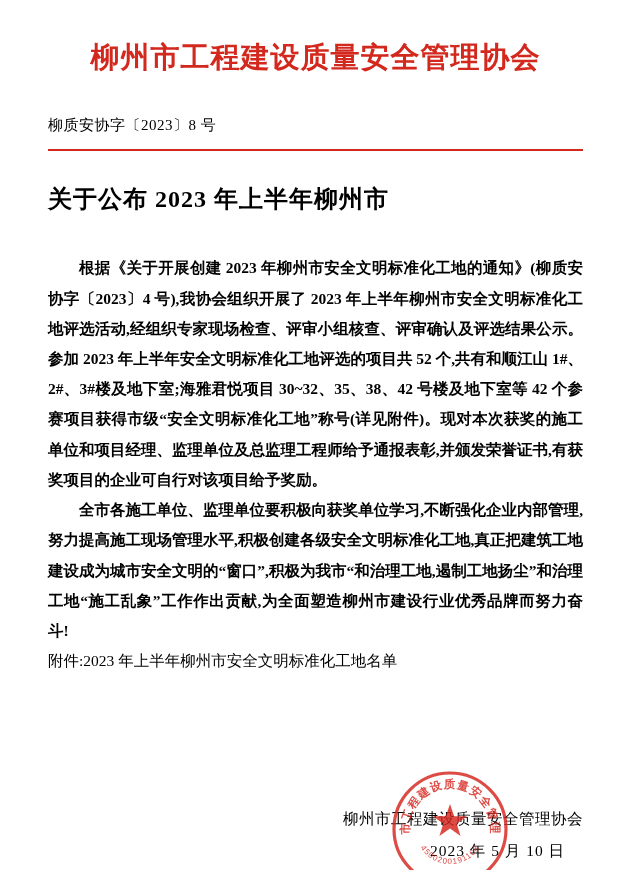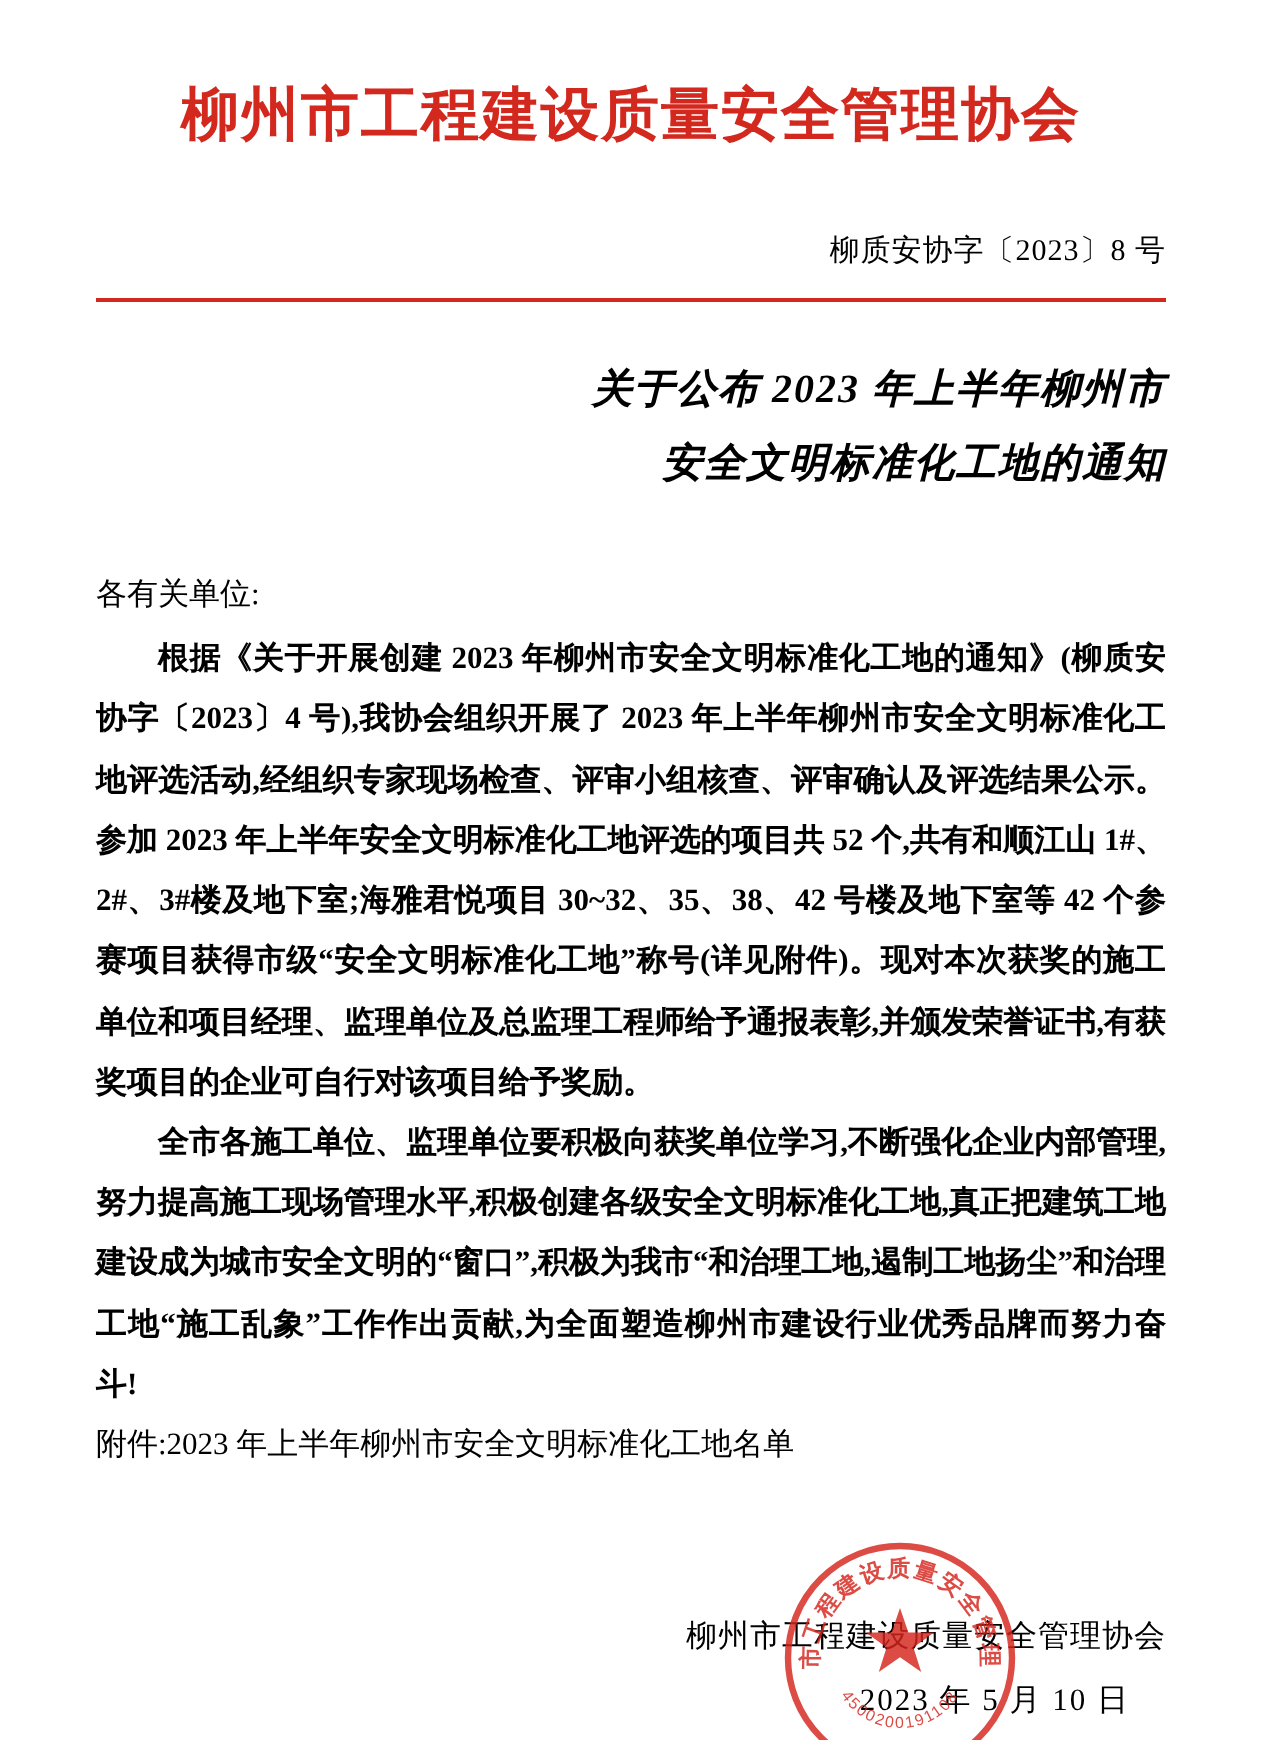--- a/index.html
+++ b/index.html
@@ -26,38 +26,37 @@
     text-align: center;
     color: #d3281e;
     font-size: 29px;
     font-weight: bold;
     letter-spacing: 1px;
     font-family: "Liberation Serif", "DejaVu Serif", serif;
     white-space: nowrap;
   }
   .doc-number {
     margin-top: 38px;
-    text-align: right;
+    text-align: left;
     font-size: 15px;
     letter-spacing: 0.5px;
   }
   .red-rule {
     margin-top: 14px;
     height: 2px;
     background: #d3281e;
     width: 100%;
   }
   .doc-title {
     margin-top: 26px;
-    text-align: right;
-    font-size: 20px;
+    text-align: left;
+    font-size: 24px;
     font-weight: bold;
     line-height: 1.85;
     letter-spacing: 1px;
-    font-style: italic;
   }
   .body-text {
     margin-top: 32px;
     font-size: 15.5px;
     line-height: 1.95;
     text-align: justify;
     text-justify: inter-ideograph;
   }
   .salutation {
     margin: 0 0 2px 0;
@@ -109,25 +108,23 @@
 <div class="page">
 
   <div class="org-title">柳州市工程建设质量安全管理协会</div>
 
   <div class="doc-number">柳质安协字〔2023〕8 号</div>
 
   <div class="red-rule"></div>
 
   <div class="doc-title">
     <div>关于公布 2023 年上半年柳州市</div>
-    <div>安全文明标准化工地的通知</div>
   </div>
 
   <div class="body-text">
-    <p class="salutation">各有关单位:</p>
     <p class="para">根据《关于开展创建 2023 年柳州市安全文明标准化工地的通知》(柳质安协字〔2023〕4 号),我协会组织开展了 2023 年上半年柳州市安全文明标准化工地评选活动,经组织专家现场检查、评审小组核查、评审确认及评选结果公示。参加 2023 年上半年安全文明标准化工地评选的项目共 52 个,共有和顺江山 1#、2#、3#楼及地下室;海雅君悦项目 30~32、35、38、42 号楼及地下室等 42 个参赛项目获得市级“安全文明标准化工地”称号(详见附件)。现对本次获奖的施工单位和项目经理、监理单位及总监理工程师给予通报表彰,并颁发荣誉证书,有获奖项目的企业可自行对该项目给予奖励。</p>
     <p class="para">全市各施工单位、监理单位要积极向获奖单位学习,不断强化企业内部管理,努力提高施工现场管理水平,积极创建各级安全文明标准化工地,真正把建筑工地建设成为城市安全文明的“窗口”,积极为我市“和治理工地,遏制工地扬尘”和治理工地“施工乱象”工作作出贡献,为全面塑造柳州市建设行业优秀品牌而努力奋斗!</p>
   </div>
 
   <div class="attachment">附件:2023 年上半年柳州市安全文明标准化工地名单</div>
 
   <div class="sign-block">
     <div class="sign-name">柳州市工程建设质量安全管理协会</div>
     <div class="sign-date">2023 年 5 月 10 日</div>
   </div>

